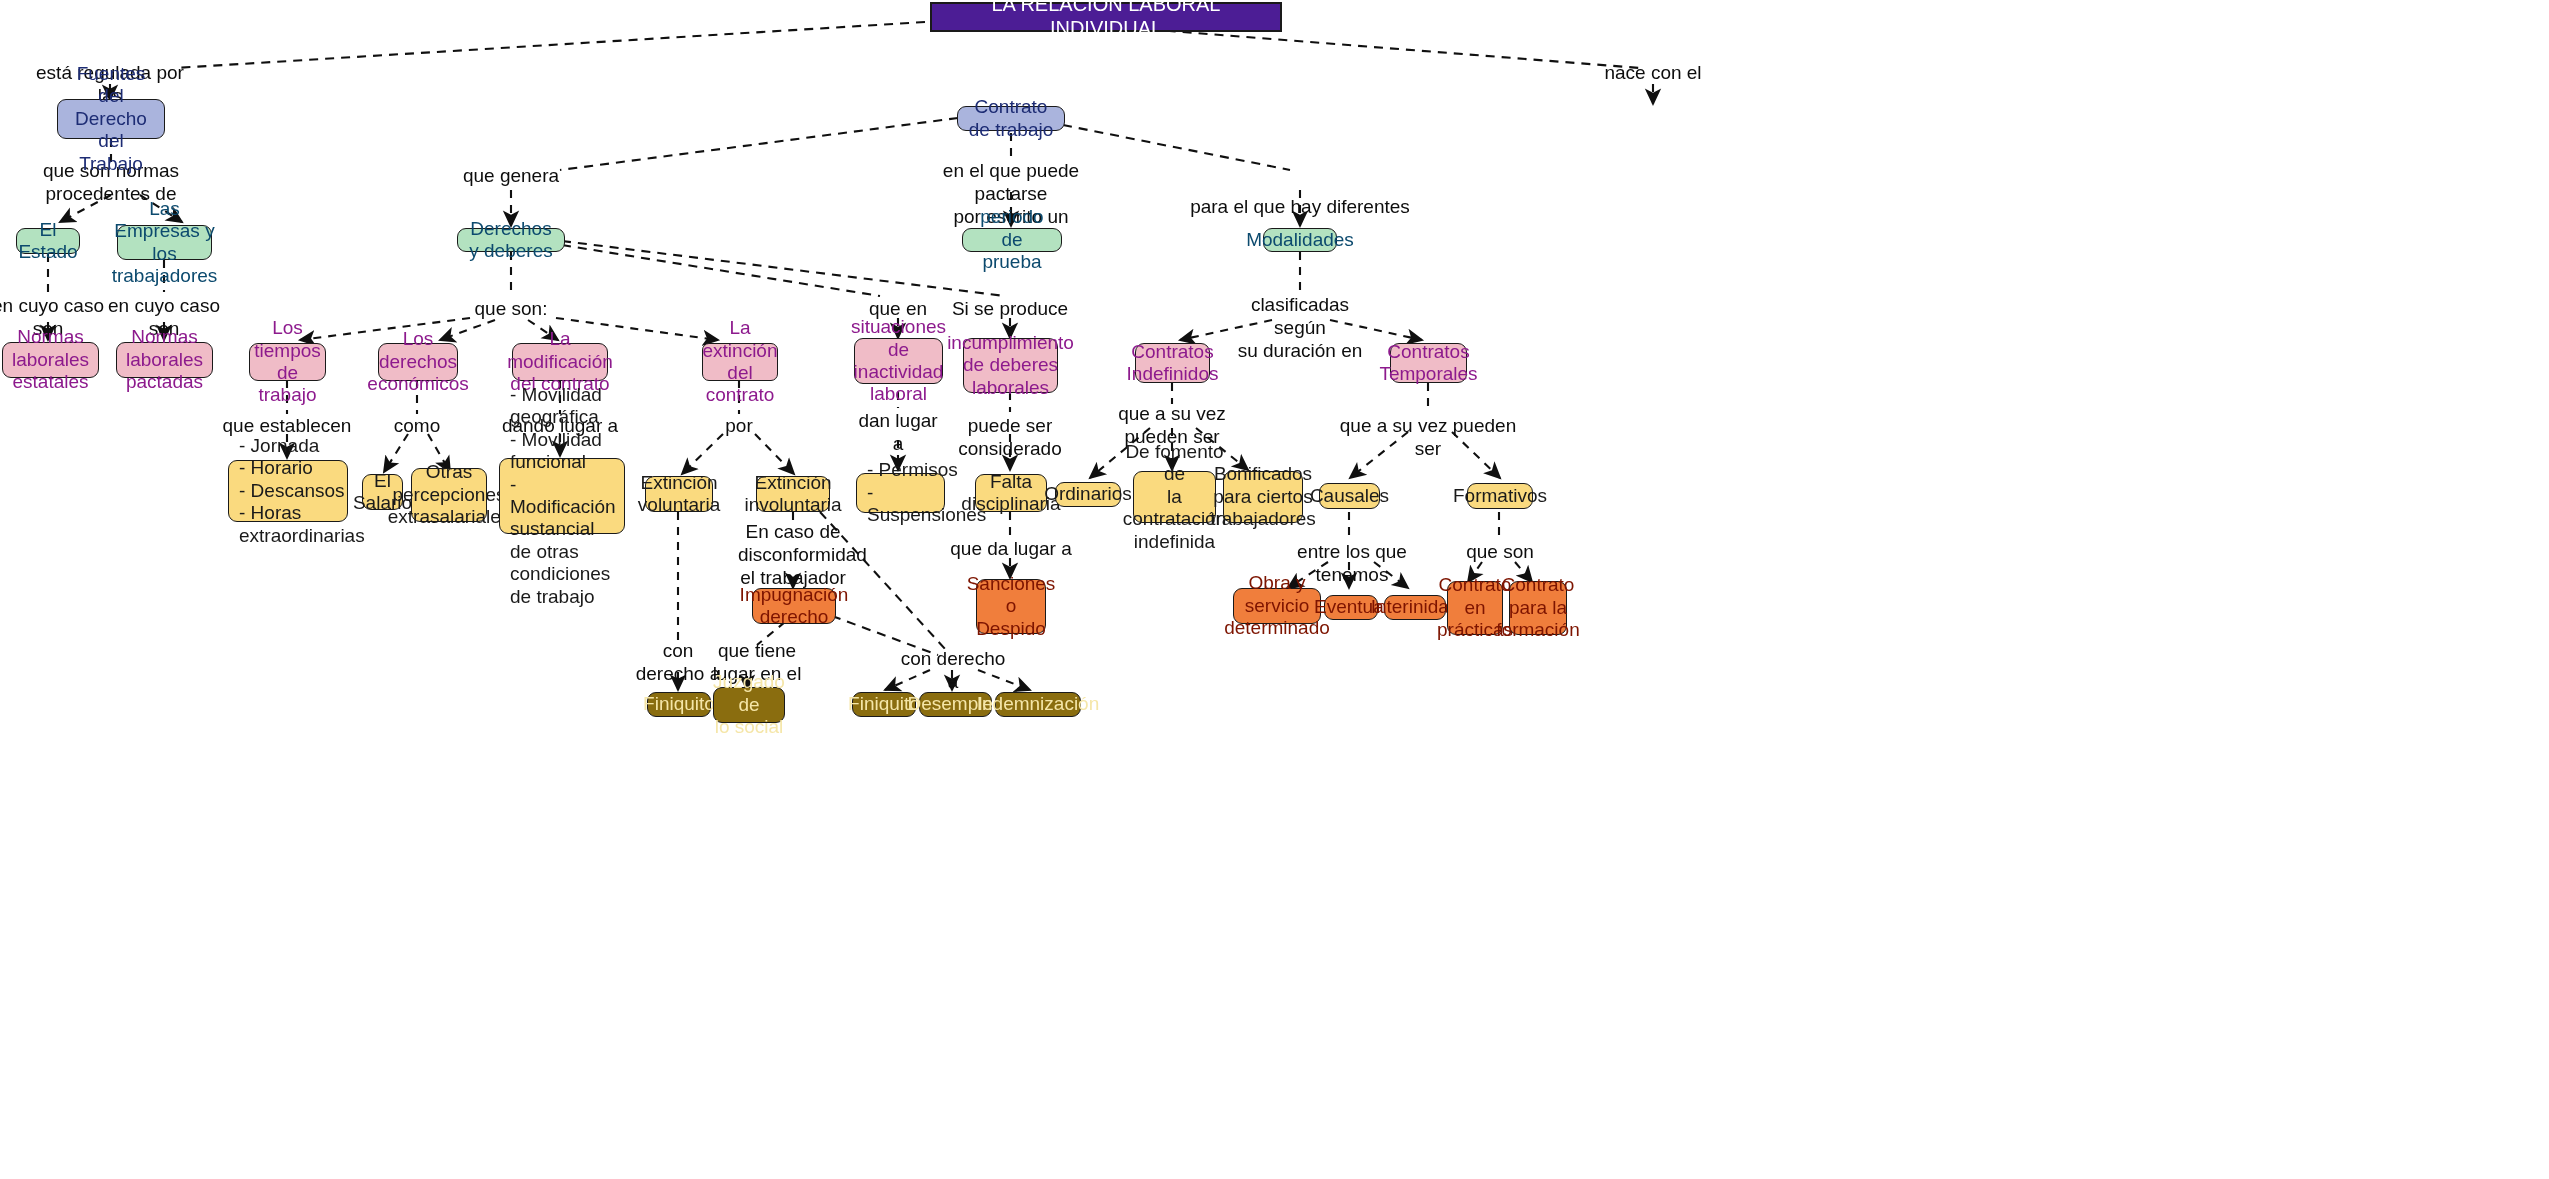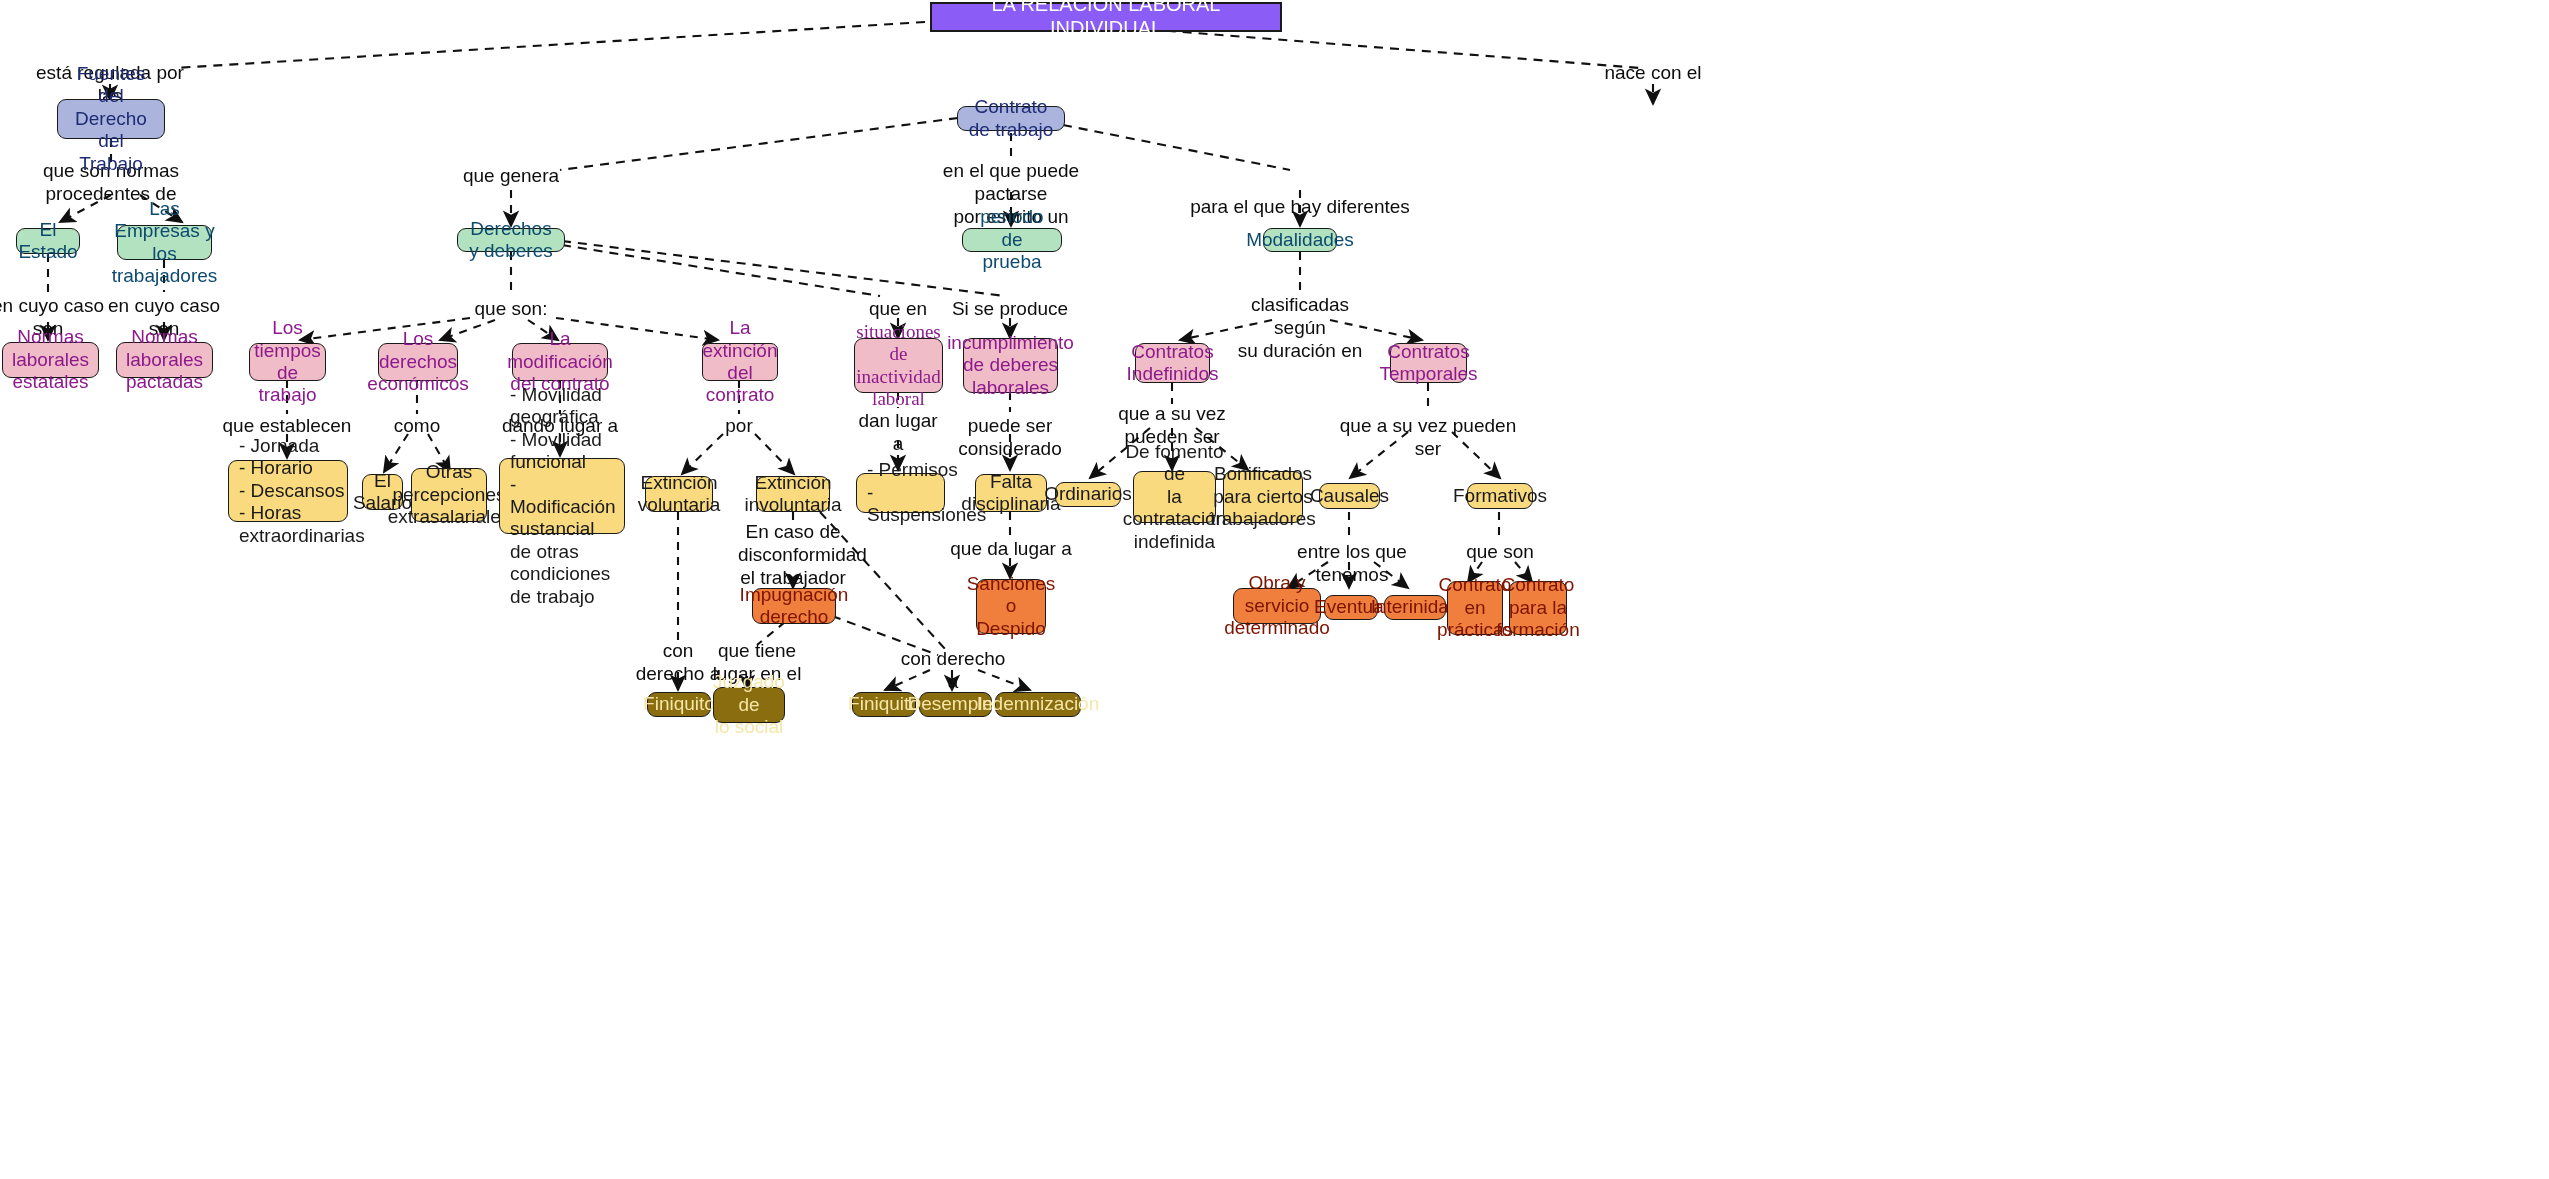--- a/index.html
+++ b/index.html
@@ -40,21 +40,21 @@
     padding: 3px 7px;
     z-index: 5;
   }
   .node.listbox {
     justify-content: flex-start;
     text-align: left;
     padding: 6px 10px;
   }
   
   .n-title {
-    background: #8b5cf6;
+    background: #4c1d95;
     color: #ffffff;
     border: 2px solid #1a1a1a;
     border-radius: 0;
     font-size: 20px;
   }
   .n-blue {
     background: #aab4dd;
     color: #1d2c74;
     font-size: 19px;
   }
@@ -240,21 +240,21 @@
 
   <div class="node n-pink" style="left:378px; top:343px; width:80px; height:38px;">Los derechos
 económicos</div>
 
   <div class="node n-pink" style="left:512px; top:343px; width:96px; height:38px;">La modificación
 del contrato</div>
 
   <div class="node n-pink" style="left:702px; top:343px; width:76px; height:38px;border-radius:7px;">La extinción
 del contrato</div>
 
-  <div class="node n-pink" style="left:854px; top:338px; width:89px; height:55px;font-family:Liberation Serif, serif;">situaciones
+  <div class="node n-pink" style="left:854px; top:338px; width:89px; height:46px;">situaciones
 de inactividad
 laboral</div>
 
   <div class="node n-pink" style="left:963px; top:338px; width:95px; height:55px;">incumplimiento
 de deberes
 laborales</div>
 
   <div class="node n-pink" style="left:1135px; top:343px; width:75px; height:40px;">Contratos
 Indefinidos</div>
 

